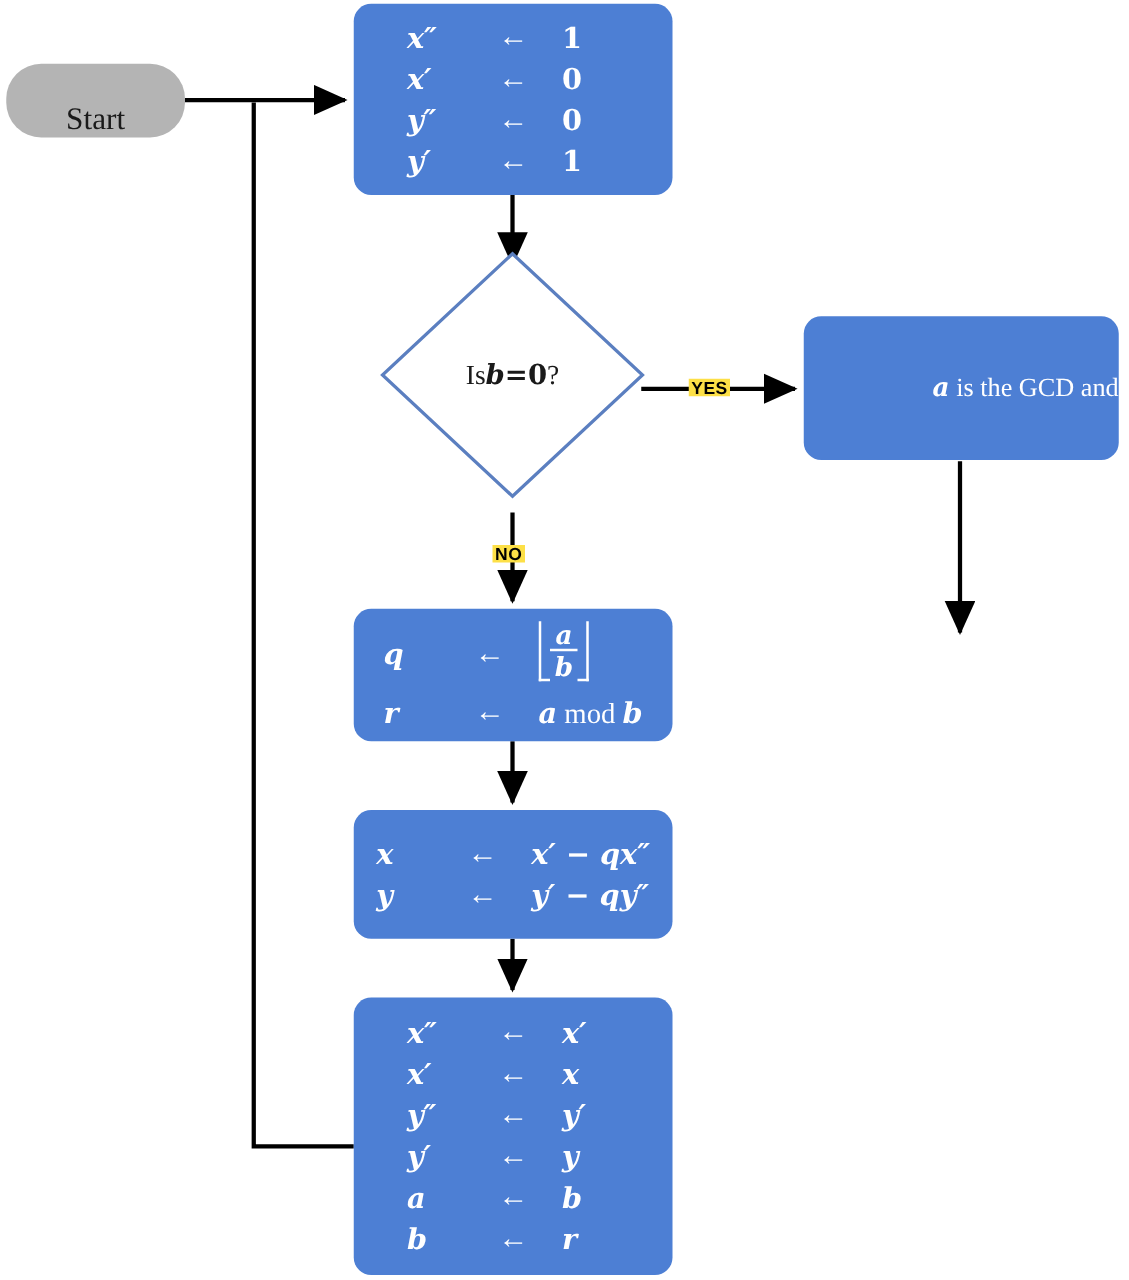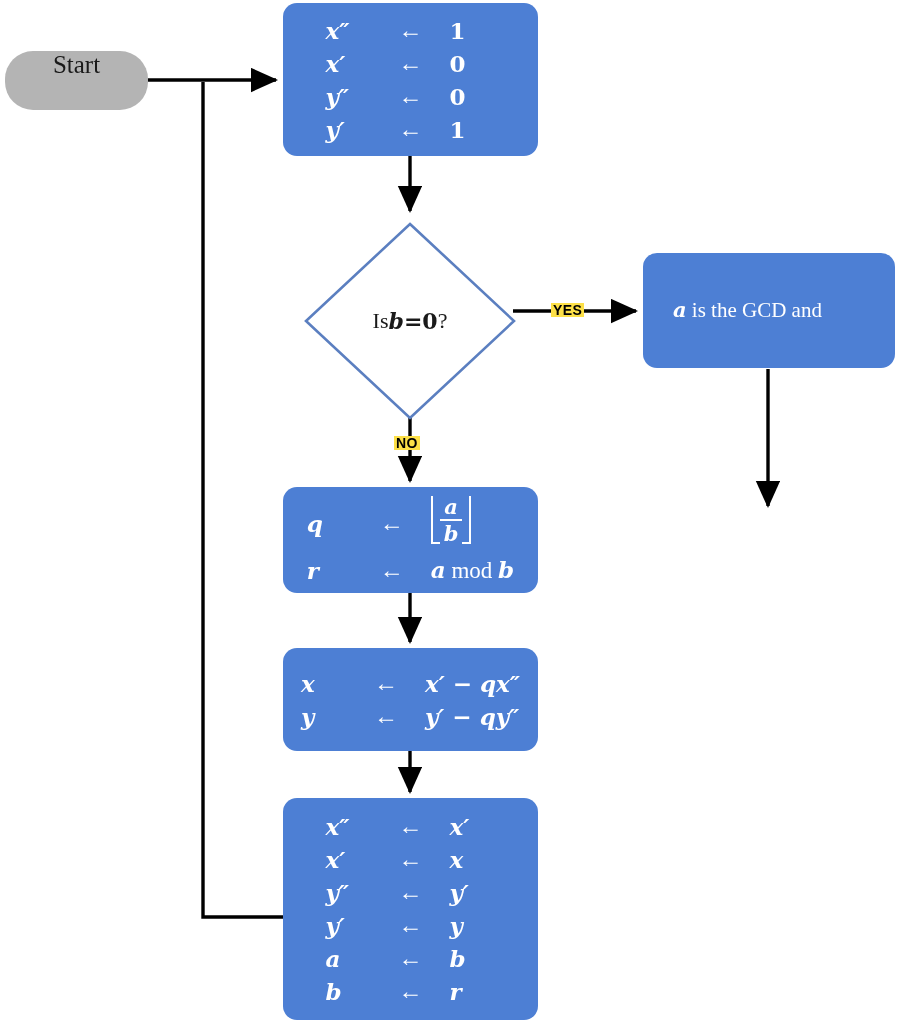--- a/index.html
+++ b/index.html
@@ -35,21 +35,21 @@
     color: #ffffff;
     display: flex;
     align-items: center;
     justify-content: center;
   }
   .terminal {
     background: #b4b4b4;
     border-radius: 28px;
     color: #1a1a1a;
     display: flex;
-    align-items: flex-start;
+    align-items: flex-end;
     justify-content: center;
     font-size: 25px;
   }
   .decision-wrap {
     position: absolute;
   }
   .decision-shape {
     position: absolute;
     left: 0;
     top: 0;
@@ -155,26 +155,27 @@
     background: #ffffff;
   }
   .floor-l::after { left: 0; }
   .floor-r::after { right: 0; }
   .floor-group {
     display: inline-flex;
     align-items: center;
   }
   .result-text {
     display: block;
-    text-align: left;
+    text-align: right;
     font-size: 21px;
     line-height: 1.62;
     padding-left: 30px;
     width: 100%;
     box-sizing: border-box;
+    margin-left: 35px;
   }
   .edge-label {
     position: absolute;
     font-family: "Liberation Sans", sans-serif;
     font-weight: bold;
     font-size: 14px;
     color: #000000;
     letter-spacing: 0.4px;
     background: #fde047;
     padding: 0 2px;
@@ -232,21 +233,21 @@
         <div class="assign-cell c-rhs mathnum">0</div>
       </div>
       <div class="assign-row">
         <div class="assign-cell c-lhs mathvar">y′</div>
         <div class="assign-cell c-arrow">←</div>
         <div class="assign-cell c-rhs mathnum">1</div>
       </div>
     </div>
   </div>
 
-  <div class="decision-wrap" style="left:303px; top:221px; width:214px; height:200px;">
+  <div class="decision-wrap" style="left:303px; top:200px; width:214px; height:200px;">
     <svg class="decision-shape" viewBox="0 0 214 200">
       <polygon points="107,3 211,100 107,197 3,100" fill="#ffffff" stroke="#5b7fc0" stroke-width="2.6"></polygon>
     </svg>
     <div class="decision-label">
       <span class="mathop">Is </span>
         <span class="mathvar">b</span>
         <span class="mathnum"> = </span>
         <span class="mathnum">0</span>
         <span class="mathop">?</span>
     </div>

